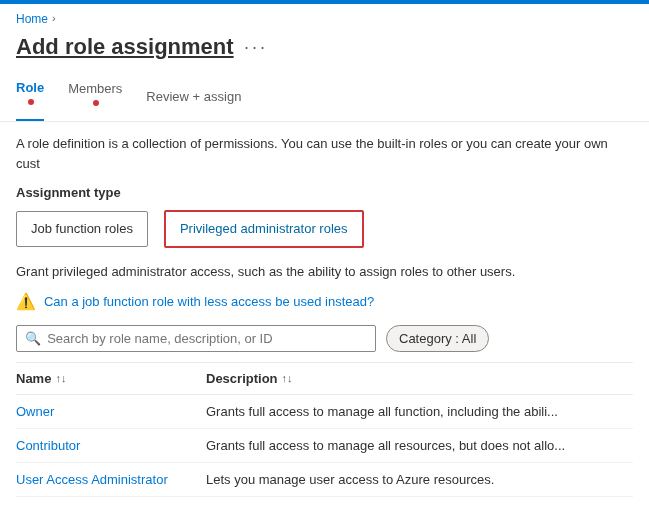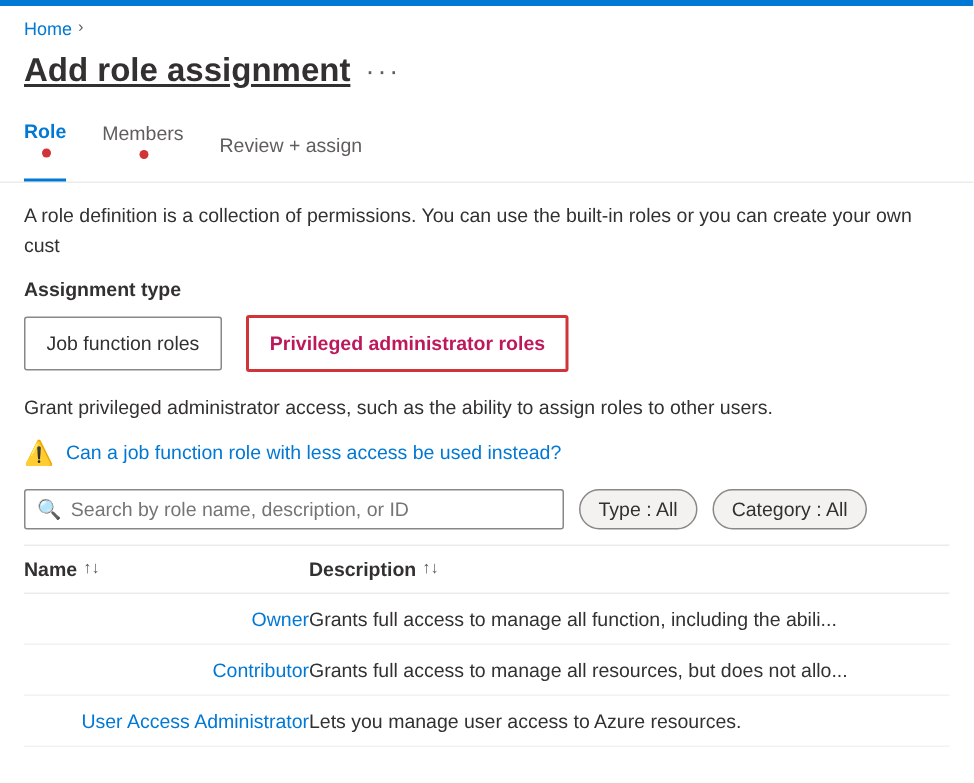--- a/index.html
+++ b/index.html
@@ -112,22 +112,22 @@
       cursor: pointer;
       background: #fff;
       color: #323130;
       border: 1px solid #8a8886;
       border-radius: 2px;
       line-height: 1.4;
     }
     .role-type-btn.selected {
       border: 2px solid #d13438;
       background: #fff;
-      color: #be185d;
-      font-weight: 700;
+      color: #0369a1;
+      font-weight: 400;
       text-align: center;
     }
     .role-type-btn.unselected {
       border: 1px solid #8a8886;
     }
     .privilege-desc {
       font-size: 13px;
       color: #323130;
       margin-bottom: 10px;
       line-height: 1.5;
@@ -195,21 +195,20 @@
       border-bottom: 1px solid #edebe9;
       font-weight: 600;
       font-size: 13px;
       color: #323130;
     }
     .col-name {
       width: 190px;
       display: flex;
       align-items: center;
       gap: 4px;
-      text-align: right;
     }
     .col-desc {
       flex: 1;
       display: flex;
       align-items: center;
       gap: 4px;
     }
     .sort-icon {
       font-size: 11px;
       color: #605e5c;
@@ -277,21 +276,20 @@
   <div class="warning-row">
     <span class="warning-icon">⚠️</span>
     <span class="warning-text">Can a job function role with less access be used instead?</span>
   </div>
 
   <div class="search-filter-row">
     <div class="search-box">
       <span class="search-icon-char">🔍</span>
       <input type="text" placeholder="Search by role name, description, or ID" style="">
     </div>
-    <button class="filter-btn">Type : All</button>
     <button class="filter-btn">Category : All</button>
   </div>
 
   <div class="table-container">
     <div class="table-header-row">
       <div class="col-name">
         <span>Name</span>
         <span class="sort-icon">↑↓</span>
       </div>
       <div class="col-desc">

